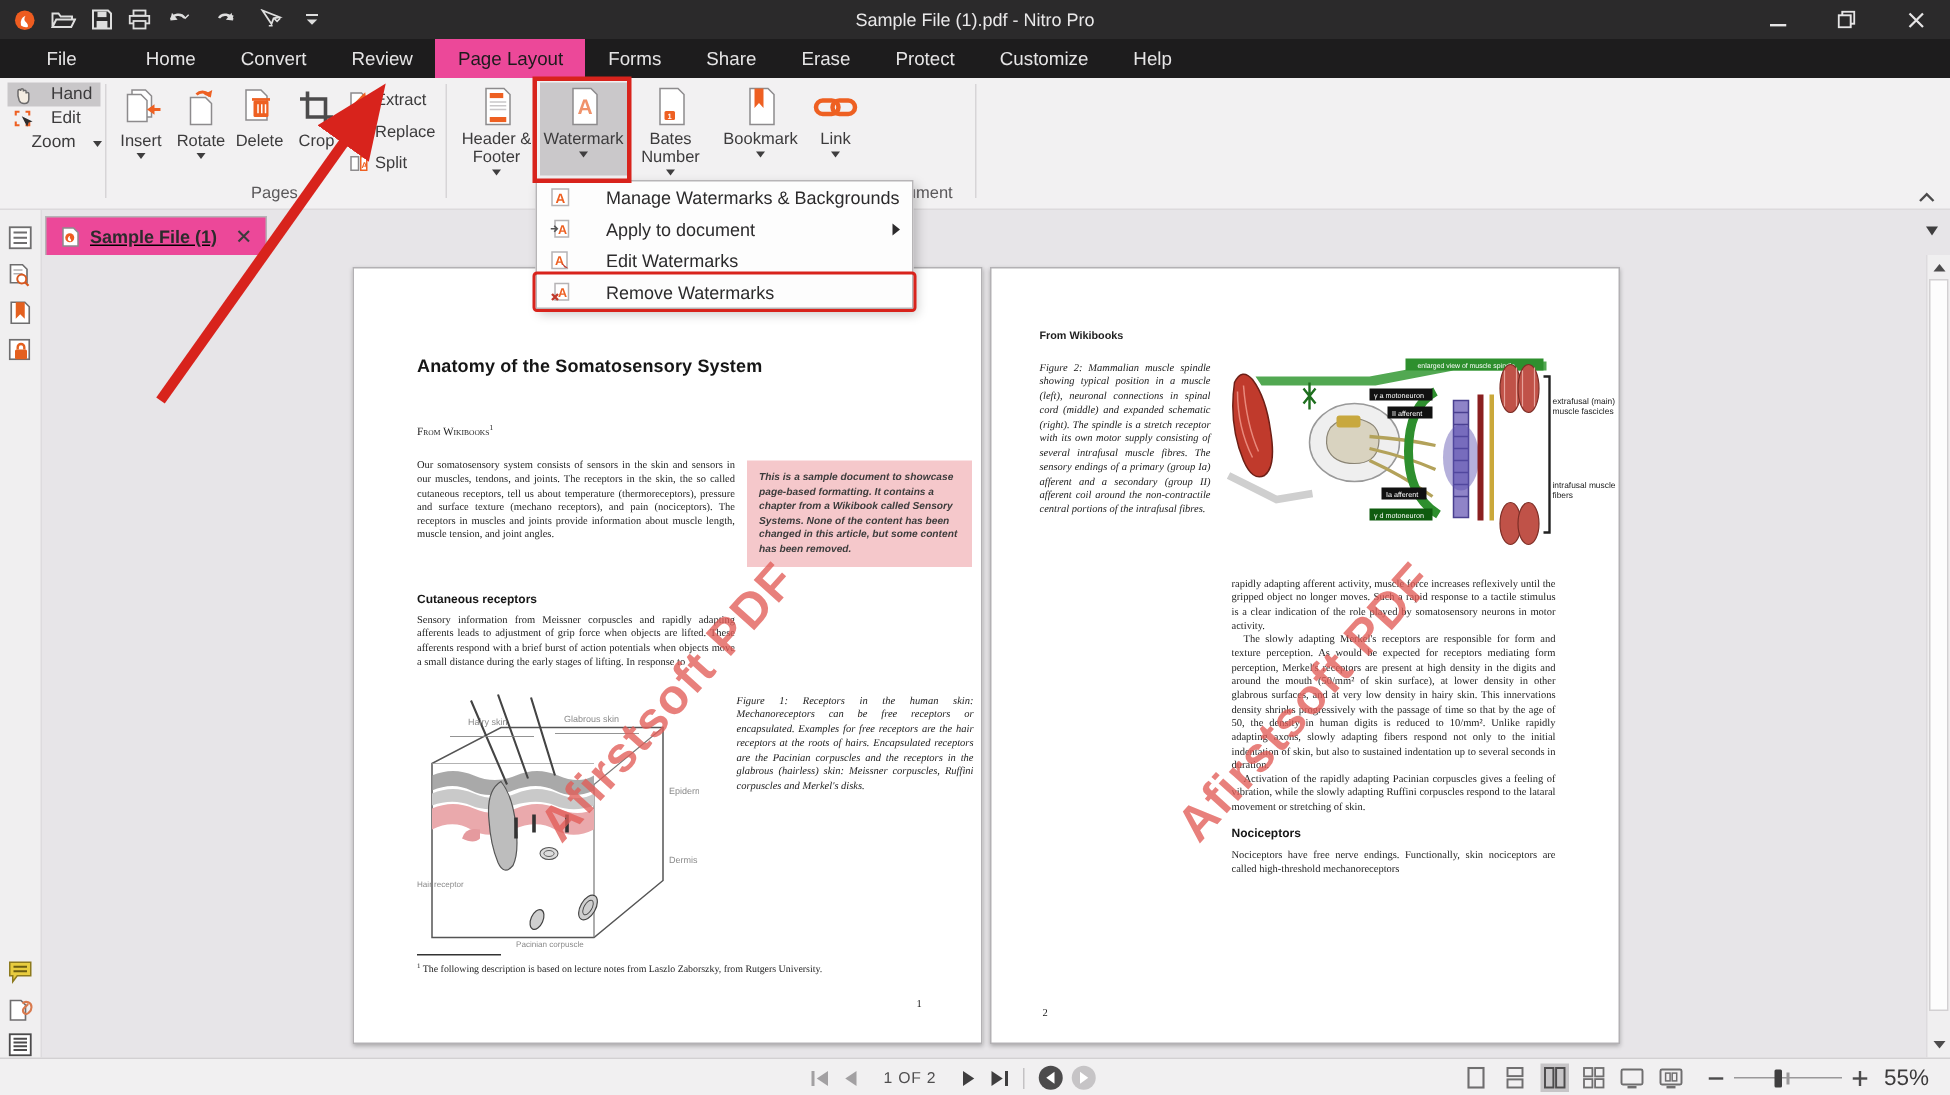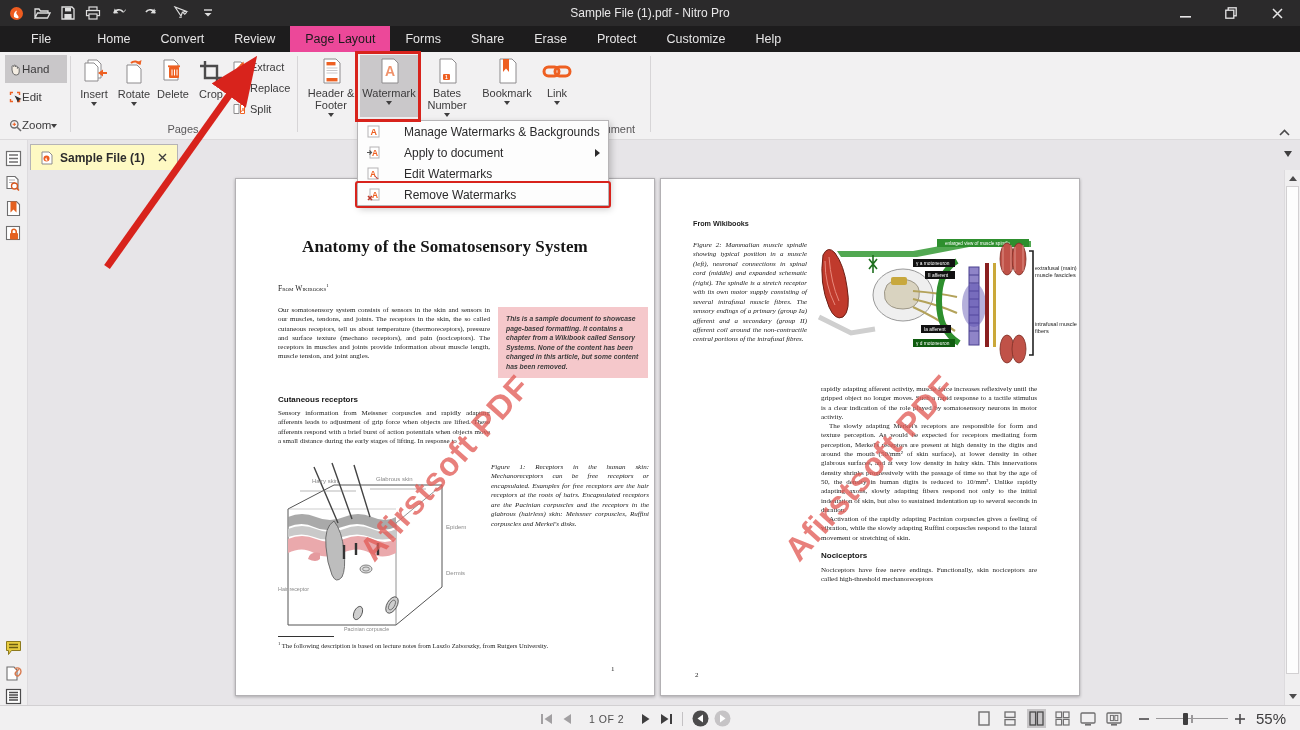--- a/index.html
+++ b/index.html
@@ -17,21 +17,21 @@
   .win-controls { position:absolute; right:0; top:0; height:26px; display:flex; }
   .win-controls .wbtn { width:46px; height:26px; display:flex; align-items:center; justify-content:center; }
   
   .menubar { position:absolute; left:0; top:26px; width:1300px; height:26px; background:#1d1c1d; display:flex; align-items:stretch; padding-left:16px; }
   .mtab { color:#e6e5e6; font-size:12.5px; padding:0 15px; display:flex; align-items:center; cursor:default; }
   .mtab.active { background:#ec4899; color:#1c1b1c; }
   
   .ribbon { position:absolute; left:0; top:52px; width:1300px; height:88px; background:#f2f1f2; border-bottom:1px solid #dcdadc; }
   .vsep { position:absolute; top:4px; width:1px; height:128px-; height:76px; background:#d7d5d7; }
   .tools { position:absolute; left:5px; top:3px; width:62px; }
-  .tool { display:flex; align-items:center; gap:0; height:28px; padding:0 4px; font-size:11.5px; color:#3c3b3c; }
+  .tool { display:flex; align-items:center; gap:12px; height:16px; padding:0 4px; font-size:11.5px; color:#3c3b3c; }
   .tool.active { background:#c9c7c9; }
   .bigbtns { position:absolute; top:3px; display:flex; }
   .bigbtn { width:40px; display:flex; flex-direction:column; align-items:center; padding-top:2px; }
   .bigbtn .lbl { font-size:11px; color:#3c3b3c; line-height:12px; text-align:center; margin-top:1px; white-space:nowrap; }
   .caret { width:0; height:0; border-left:3.5px solid transparent; border-right:3.5px solid transparent; border-top:4px solid #3f3e3f; margin-top:2px; }
   .smallbtns { position:absolute; left:232px; top:4px; width:62px; }
   .smallbtn { display:flex; align-items:center; gap:4px; height:21px; font-size:11px; color:#3c3b3c; }
   .grouplabel { position:absolute; top:71px; font-size:11px; color:#5a585a; text-align:center; }
   .docbtns { position:absolute; left:302px; top:3px; display:flex; }
   .docbtn { display:flex; flex-direction:column; align-items:center; padding-top:2px; }
@@ -39,29 +39,29 @@
   .docbtn.hl { background:#cac8ca; }
   
   .menu { position:absolute; left:357px; top:120px; width:252px; background:#fdfdfd; border:1px solid #b7b5b7; box-shadow:2px 3px 7px rgba(0,0,0,.22); z-index:50; }
   .mitem { height:21px; display:flex; align-items:center; padding-left:9px; font-size:12px; color:#2c2b2c; position:relative; }
   .mitem .mlabel { margin-left:24px; }
   .subarrow { position:absolute; right:8px; width:0; height:0; border-top:4px solid transparent; border-bottom:4px solid transparent; border-left:5px solid #2c2b2c; }
   
   .redbox { position:absolute; border:3px solid #d8231c; z-index:60; pointer-events:none; }
   
   .tabstrip { position:absolute; left:28px; top:140px; width:1272px; height:30px; background:#e7e5e8; }
-  .doctab { position:absolute; left:2px; top:4px; height:26px; background:#fef9c3; border:1px solid #b5b3b6; border-bottom:none; display:flex; align-items:center; gap:7px; padding:0 10px; }
+  .doctab { position:absolute; left:2px; top:4px; height:26px; background:#ec4899; border:1px solid #b5b3b6; border-bottom:none; display:flex; align-items:center; gap:7px; padding:0 10px;text-decoration:underline; }
   .doctab .tlabel { font-size:12px; font-weight:bold; color:#2c2b2c; }
   .sidebar { position:absolute; left:0; top:140px; width:28px; height:565px; background:#f0eff0; border-right:1px solid #dddbde; }
   .sideicon { position:absolute; left:5px; }
   
   .main { position:absolute; left:28px; top:170px; width:1256px; height:535px; background:#e7e5e8; overflow:hidden; }
   .page { position:absolute; top:8px; width:420px; height:518px; background:#fff; border:1px solid #b3b1b4; box-shadow:0 1px 3px rgba(0,0,0,.28); }
   .page .el { position:absolute; }
-  .doc-title { font-family:Liberation Serif, serif; font-size:17px; font-weight:600; color:#161616; letter-spacing:.1px;margin-left:24px; }
+  .doc-title { font-family:Liberation Sans, sans-serif; font-size:12px; font-weight:600; color:#161616; letter-spacing:.1px; }
   .byline { font-family:"Liberation Serif",serif; font-variant:small-caps; font-size:7.5px; color:#222; }
   .body-t { font-family:"Liberation Serif",serif; font-size:7px; line-height:1.33; color:#1b1b1b; text-align:justify; }
   .body-t p+p { text-indent:8px; }
   .head-s { font-family:"Liberation Sans",sans-serif; font-size:8px; font-weight:bold; color:#161616; }
   .caption { font-family:"Liberation Serif",serif; font-style:italic; font-size:7px; line-height:1.35; color:#1b1b1b; text-align:justify; }
   .notebox { background:#f5c8cb; padding:7px 8px; font-size:6.8px; font-style:italic; font-weight:bold; color:#3c3c3c; line-height:1.4; }
   .footnote { font-family:"Liberation Serif",serif; font-size:6.6px; color:#1b1b1b; }
   .pagenum { font-family:"Liberation Serif",serif; font-size:7px; color:#1b1b1b; }
   .wm { position:absolute; left:50%; top:56%; transform:translate(-50%,-50%) rotate(-48deg); font-size:33px; font-weight:bold; color:rgba(225,92,87,.78); white-space:nowrap; letter-spacing:1px; pointer-events:none; }
   

